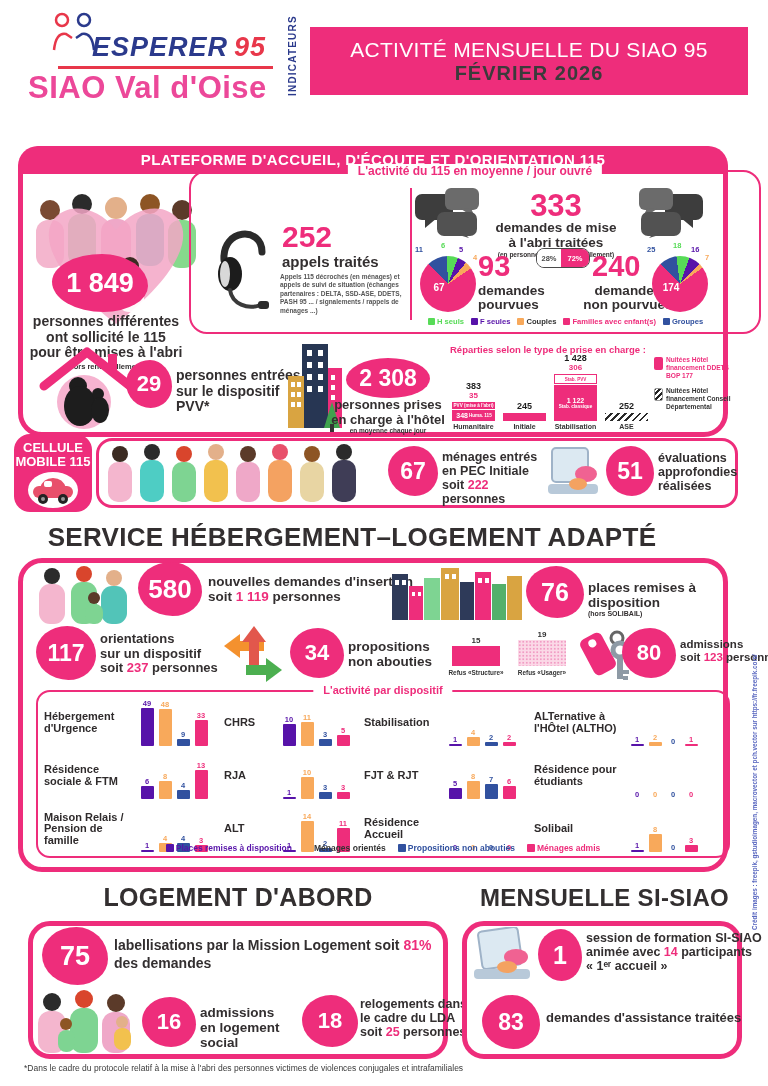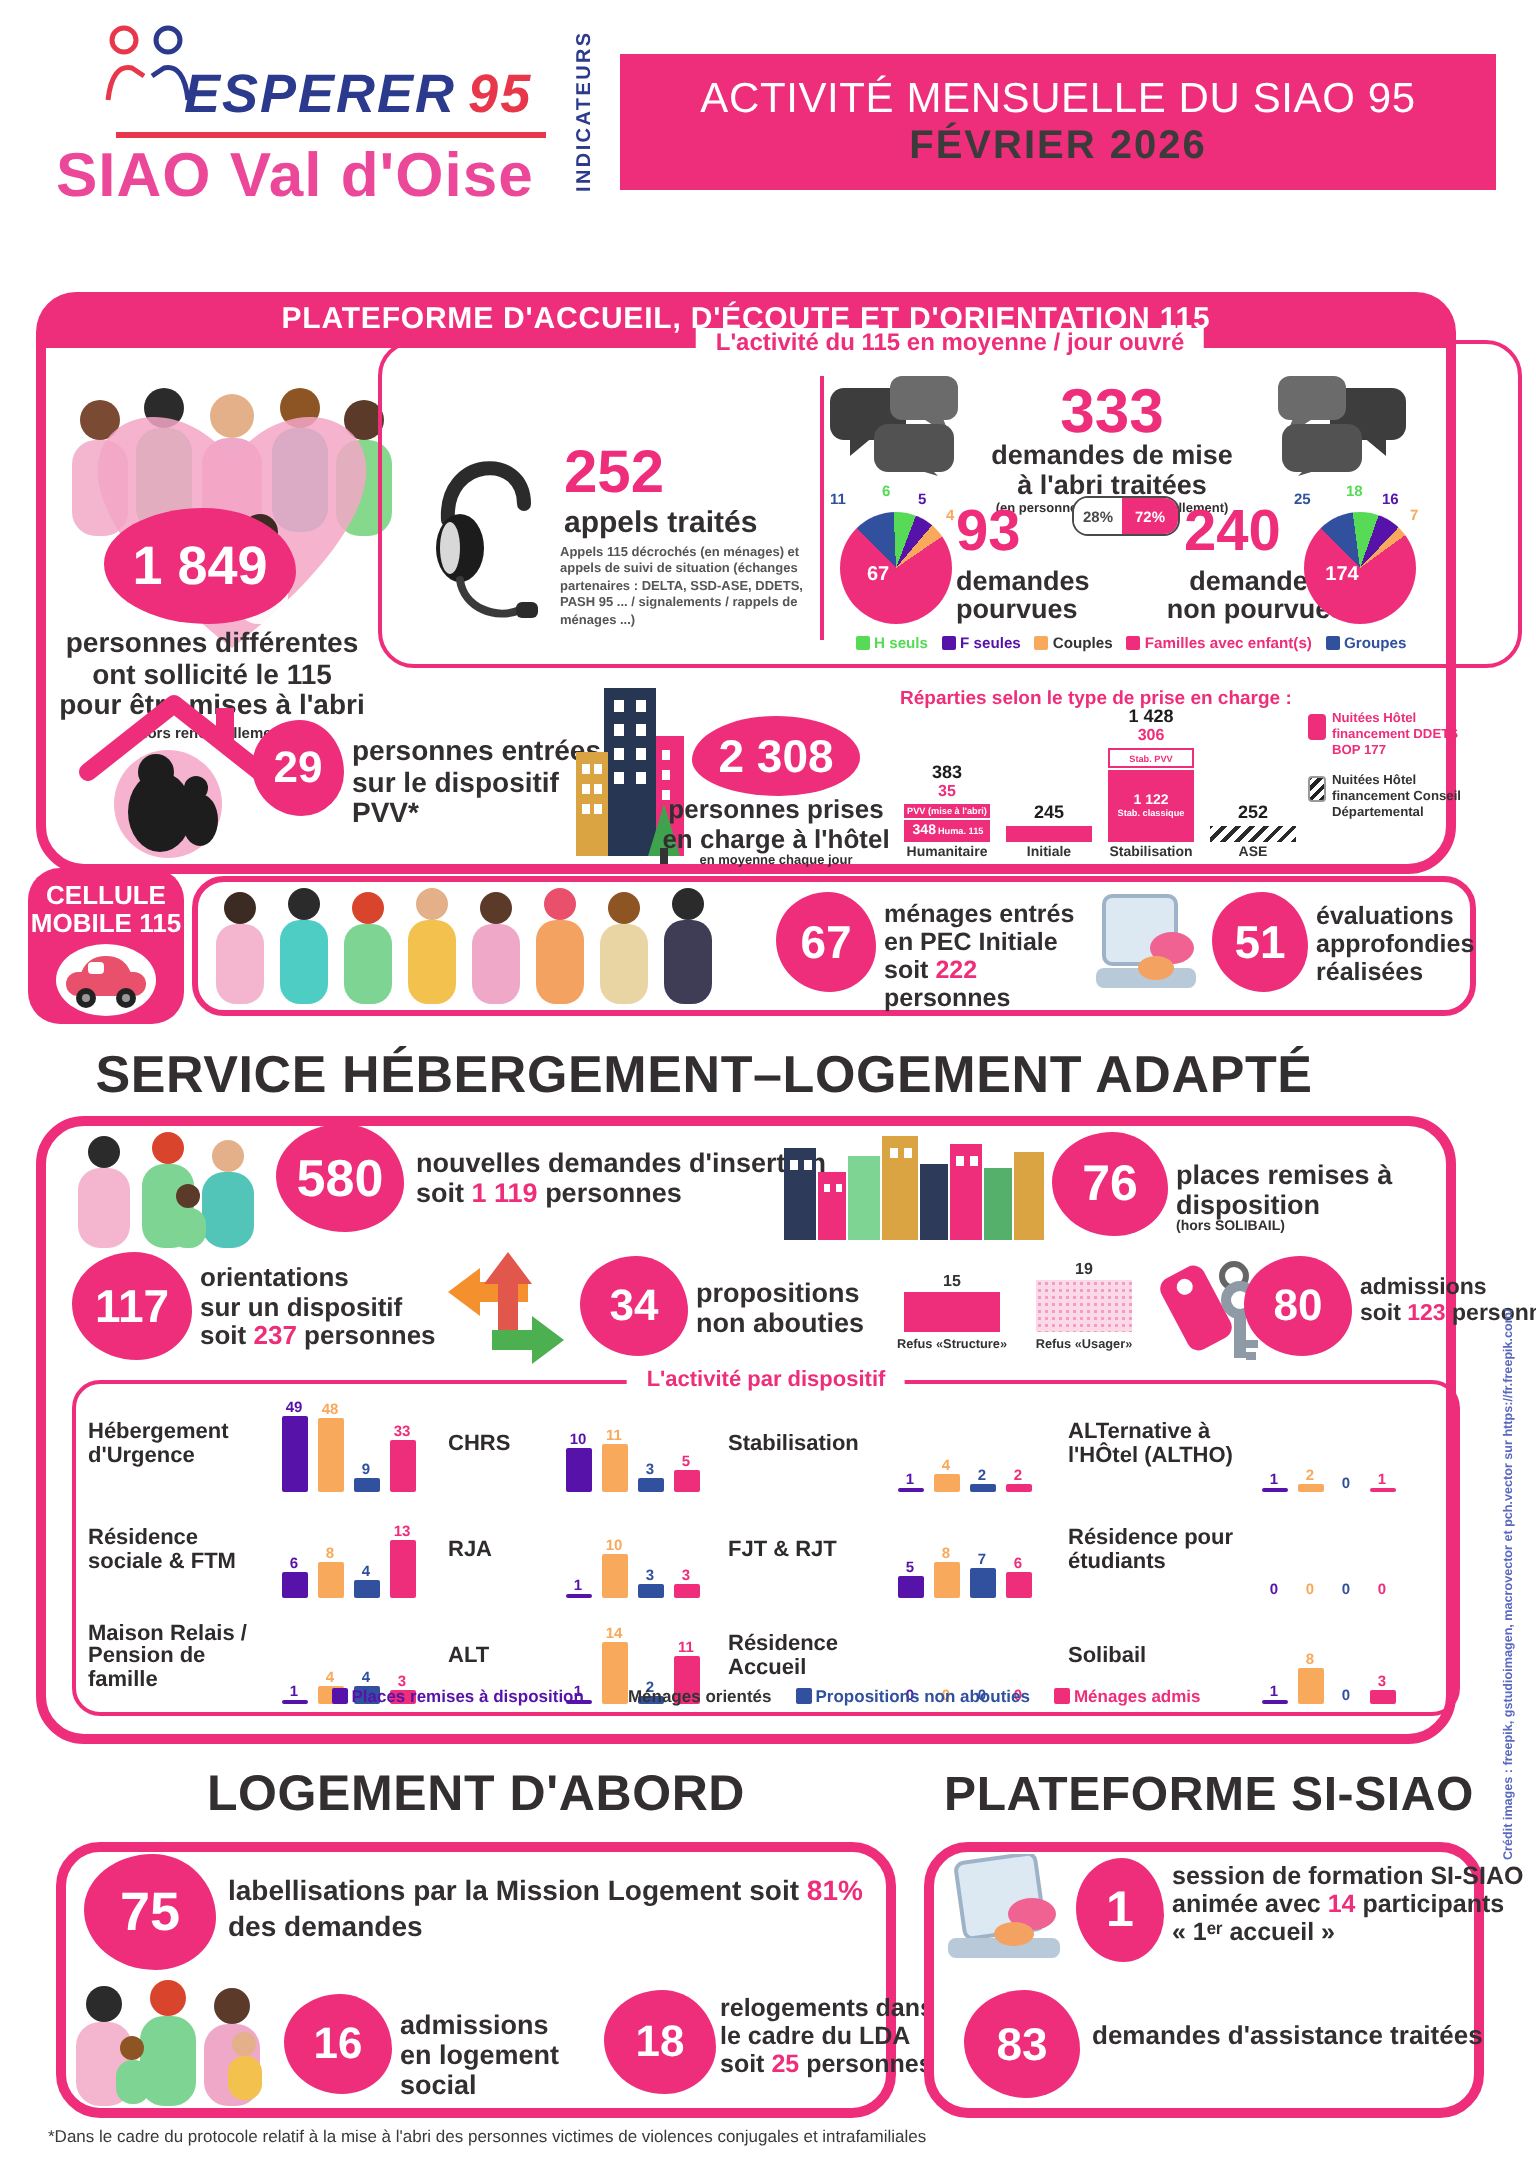--- a/index.html
+++ b/index.html
@@ -863,21 +863,21 @@
     <div>admissions</div>
     <div>en logement social</div>
   </div>
   <div class="abs blob" id="blob-18">18</div>
   <div class="abs txt" id="relog-text">
     <div>relogements dans</div>
     <div>le cadre du LDA</div>
     <div><span>soit </span><span class="hl">25</span><span> personnes</span></div>
   </div>
 
-  <div class="abs sec-title" id="t-assistance">PLATEFORME SI-SIAO</div>
+  <div class="abs sec-title" id="t-assistance">MENSUELLE SI-SIAO</div>
   <div class="abs" id="box-assistance"></div>
   <svg class="abs" id="laptop2" width="60" height="58" viewBox="0 0 60 58">
     <rect x="6" y="2" width="40" height="38" rx="4" fill="#DCE9F2" stroke="#9FB3C8" stroke-width="2" transform="rotate(-8 26 21)"></rect>
     <rect x="0" y="42" width="56" height="10" rx="4" fill="#B8C9D9"></rect>
     <ellipse cx="42" cy="30" rx="12" ry="8" fill="#F06292"></ellipse>
     <ellipse cx="33" cy="40" rx="10" ry="6" fill="#F4A261"></ellipse>
   </svg>
   <div class="abs blob" id="blob-1x">1</div>
   <div class="abs txt" id="formation-text">
     <div>session de formation SI-SIAO</div>

